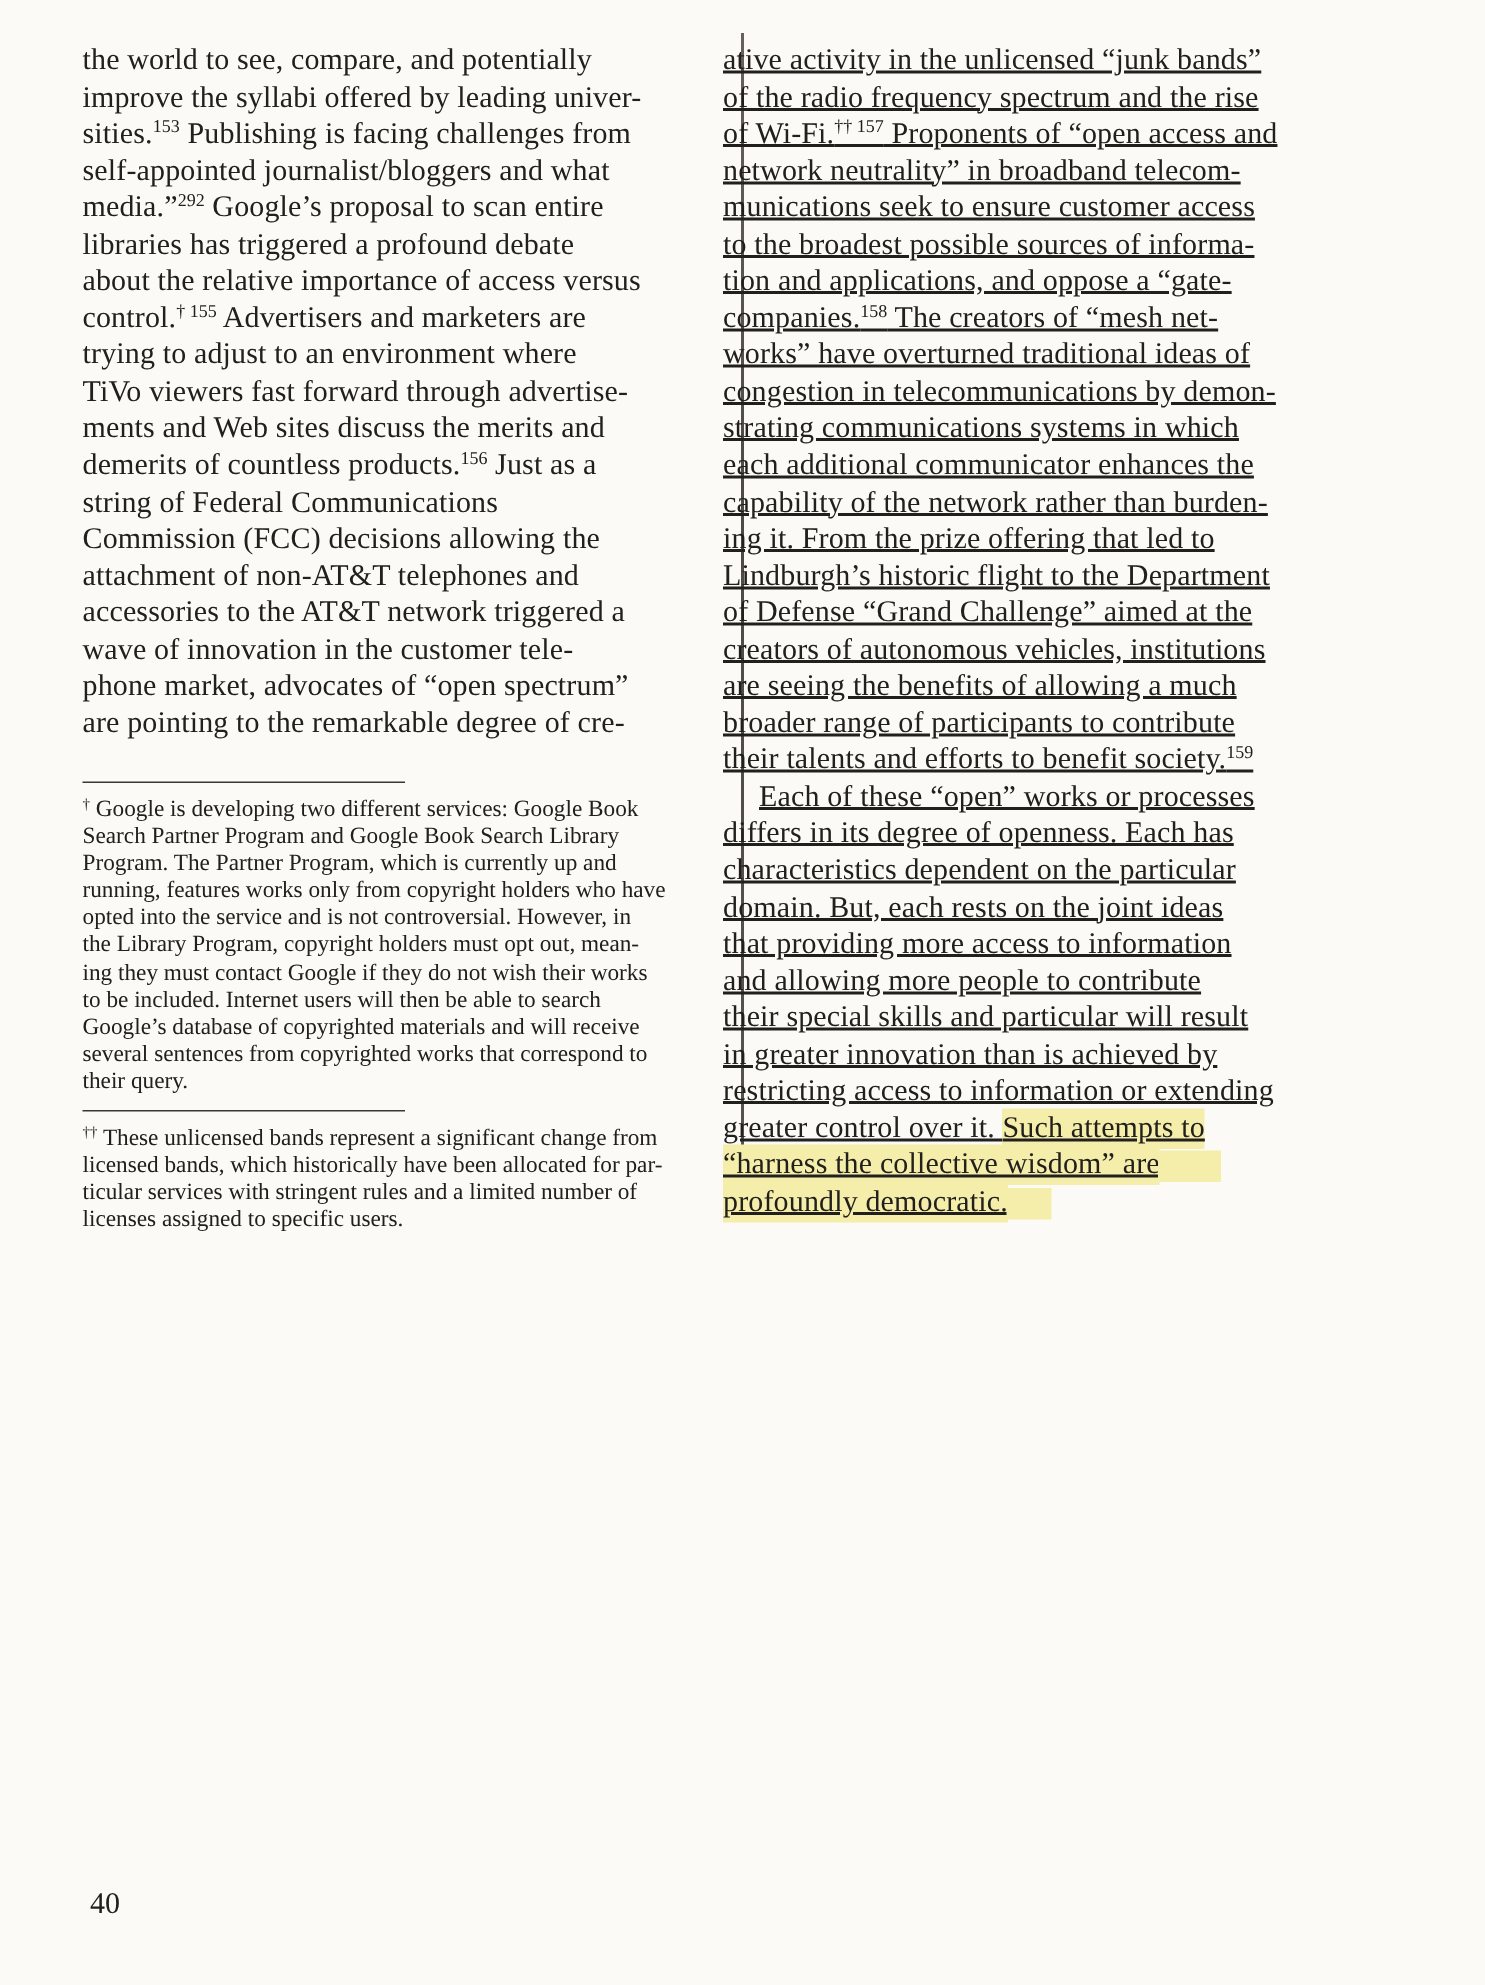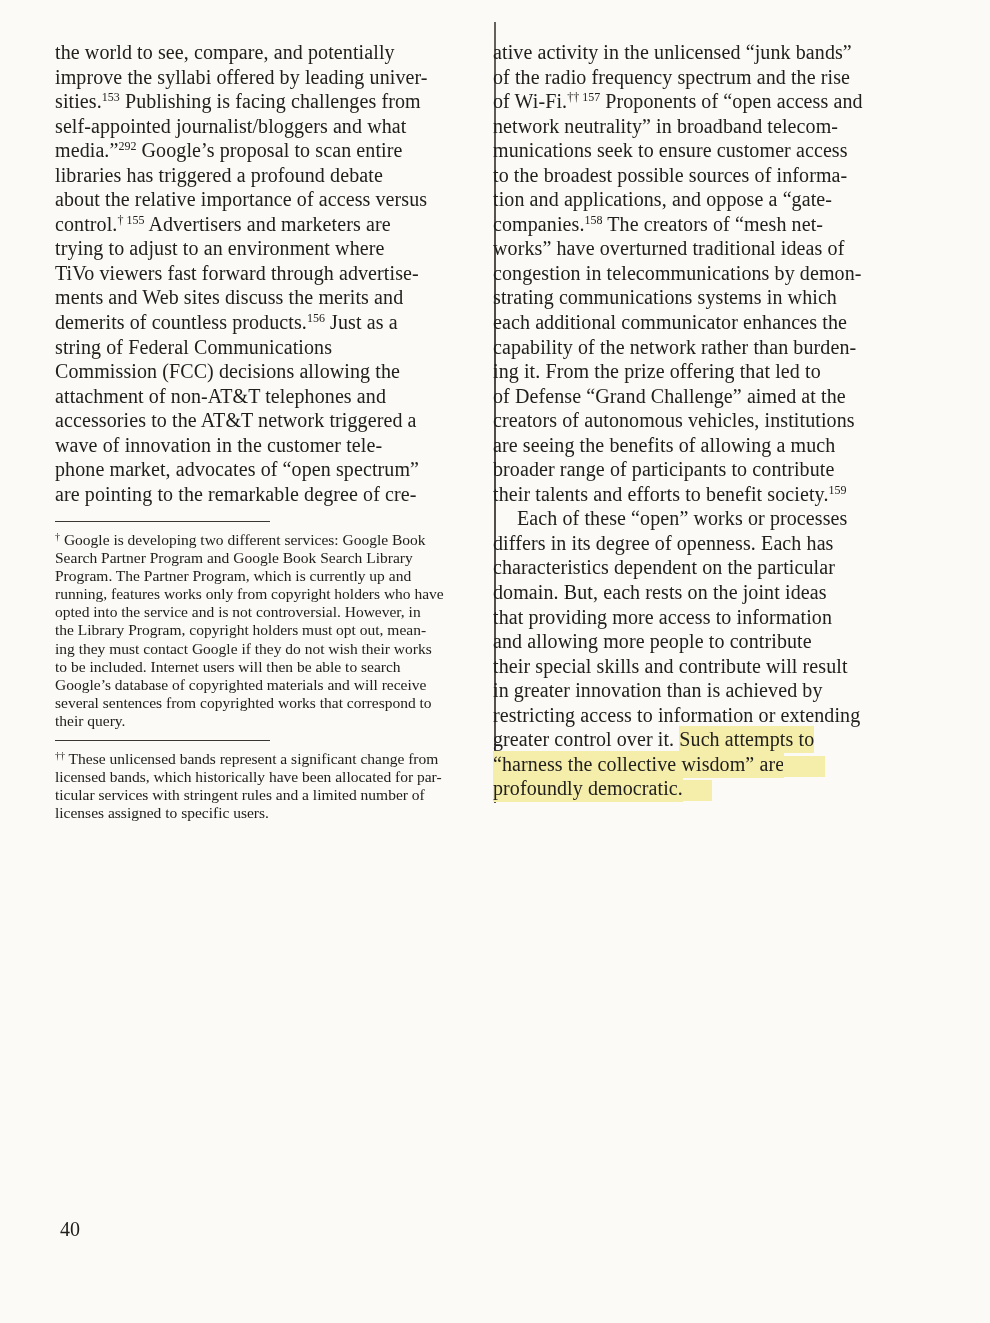--- a/index.html
+++ b/index.html
@@ -4,23 +4,23 @@
 <style>
   html,body { margin:0; padding:0; }
   body {
     width:990px; height:1323px; position:relative; overflow:hidden;
     background:var(--paper,#fbfaf7);
     font-family:"Liberation Serif", serif;
     color:var(--ink,#22201d);
   }
   .page { position:absolute; inset:0; }
 
-  .col { position:absolute;margin-top:12px; }
+  .col { position:absolute; }
   .col-left  { left:55px;  top:28px; width:438px; }
-  .col-right { left:493px; top:28px; width:440px; }
+  .col-right { left:482px; top:28px; width:440px;text-decoration:underline; }
 
   .body-text .tline {
     white-space:nowrap;
     font-size:20px;
     line-height:24.55px;
     height:24.55px;
     letter-spacing:0.1px;
   }
   .tline.indent { padding-left:24px; }
 
@@ -61,21 +61,21 @@
   .fn-rule-2 { margin-top:10px; }
   .fn .tline {
     white-space:nowrap;
     font-size:15.5px;
     line-height:18.1px;
     height:18.1px;
   }
   .fn .sup { font-size:10px; top:-5px; }
 
   .page-number {
-    position:absolute; left:60px; top:1218px;
+    position:absolute; left:60px; top:1258px;
     font-size:20px;
   }
 </style>
 </head>
 <body style="--paper: #fbfaf7; --ink: #22201d; --hl: #f5edaa;">
 
 <div class="page">
 
   <div class="col col-left body-text">
       <div class="tline"><span>the world to see, compare, and potentially</span></div>
@@ -109,32 +109,33 @@
       <div class="tline"><span>munications seek to ensure customer access</span></div>
       <div class="tline"><span>to the broadest possible sources of informa-</span></div>
       <div class="tline"><span>tion and applications, and oppose a “gate-</span></div>
       <div class="tline"><span>companies.</span><span class="sup">158</span><span> The creators of “mesh net-</span></div>
       <div class="tline"><span>works” have overturned traditional ideas of</span></div>
       <div class="tline"><span>congestion in telecommunications by demon-</span></div>
       <div class="tline"><span>strating communications systems in which</span></div>
       <div class="tline"><span>each additional communicator enhances the</span></div>
       <div class="tline"><span>capability of the network rather than burden-</span></div>
       <div class="tline"><span>ing it. From the prize offering that led to</span></div>
+      <div class="tline"><span>Lindburgh’s historic flight to the Department</span></div>
       <div class="tline"><span>of Defense “Grand Challenge” aimed at the</span></div>
       <div class="tline"><span>creators of autonomous vehicles, institutions</span></div>
       <div class="tline"><span>are seeing the benefits of allowing a much</span></div>
       <div class="tline"><span>broader range of participants to contribute</span></div>
       <div class="tline"><span>their talents and efforts to benefit society.</span><span class="sup">159</span></div>
       <div class="tline indent"><span>Each of these “open” works or processes</span></div>
       <div class="tline"><span>differs in its degree of openness. Each has</span></div>
       <div class="tline"><span>characteristics dependent on the particular</span></div>
       <div class="tline"><span>domain. But, each rests on the joint ideas</span></div>
       <div class="tline"><span>that providing more access to information</span></div>
       <div class="tline"><span>and allowing more people to contribute</span></div>
-      <div class="tline"><span>their special skills and contribute will result</span></div>
+      <div class="tline"><span>their special skills and particular will result</span></div>
       <div class="tline"><span>in greater innovation than is achieved by</span></div>
       <div class="tline"><span>restricting access to information or extending</span></div>
       <div class="tline"><span>greater control over it. </span><span class="hl">Such attempts to</span></div>
       <div class="tline"><span class="hl">“harness the collective wisdom” are</span><span class="hl-ext" style="width: 42px;"></span></div>
       <div class="tline"><span class="hl">profoundly democratic.</span><span class="hl-ext" style="width: 30px;"></span></div>
     </div>
 
   <div class="footnotes">
     <div class="fn-rule"></div>
     <div class="fn">

